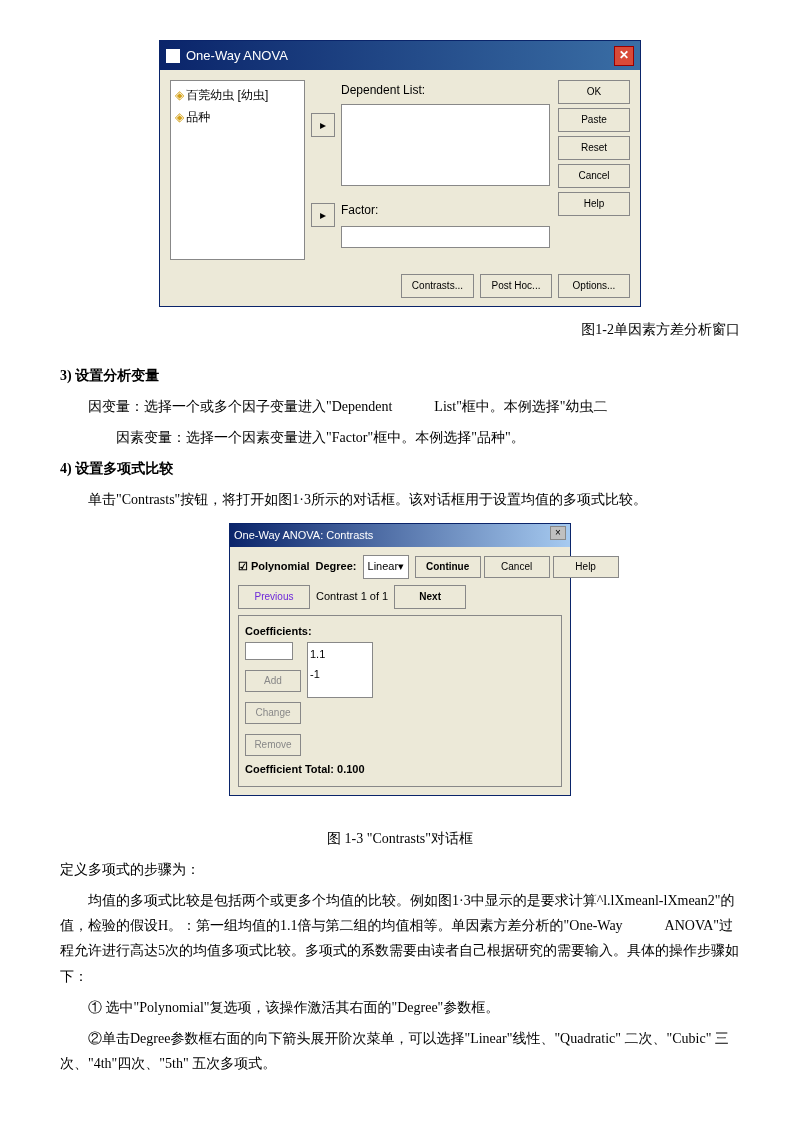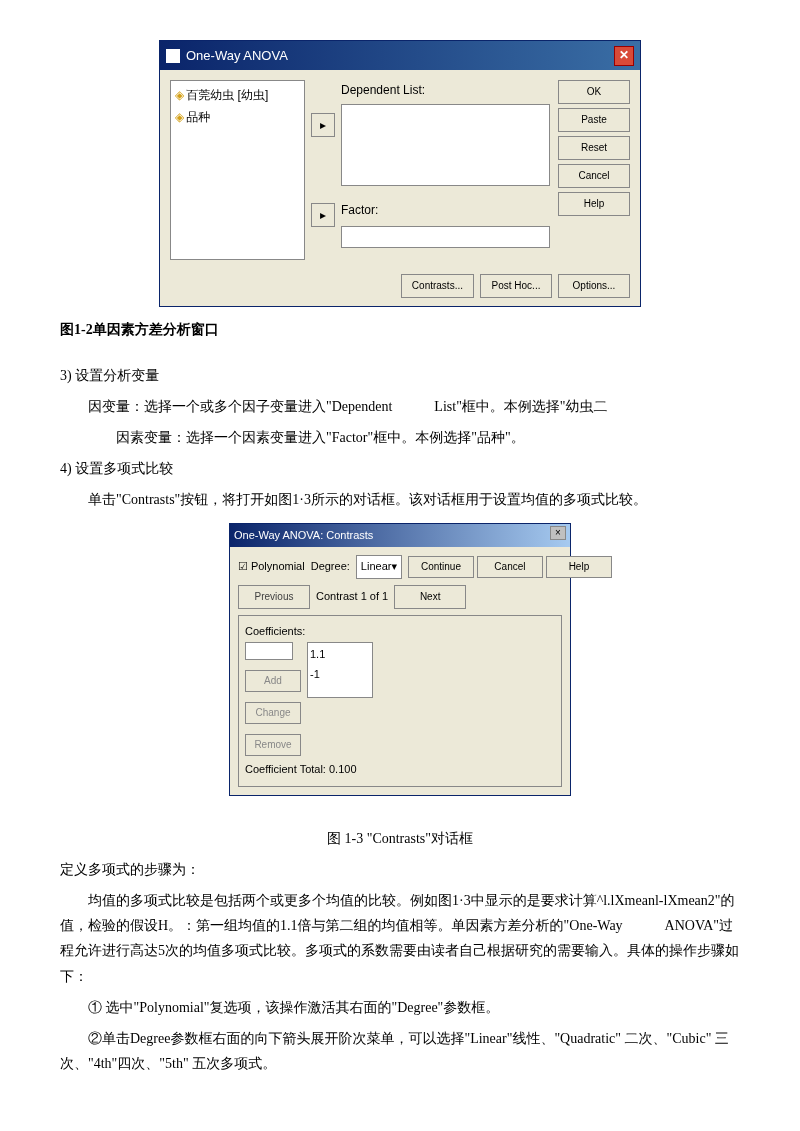--- a/index.html
+++ b/index.html
@@ -13,37 +13,37 @@
   .midcol { display:flex; flex-direction:column; justify-content:space-around; padding:0 6px; }
   .arrowbtn { width:22px; height:22px; border:1px solid #888; background:#ece9d8; display:flex; align-items:center; justify-content:center; }
   .fieldcol { flex:1; }
   .lbl { margin-bottom:2px; }
   .txtbox { background:white; border:1px solid #888; }
   .deplist { height:80px; }
   .factor { height:20px; margin-top:4px; }
   .btncol { display:flex; flex-direction:column; gap:4px; margin-left:8px; }
   .btn { border:1px solid #888; background:#ece9d8; padding:2px 10px; font-size:10px; text-align:center; min-width:50px; }
   .bottomrow { display:flex; gap:6px; justify-content:flex-end; padding:4px 10px 8px 10px; font-family:Tahoma,sans-serif; font-size:12px; }
-  .caption { text-align:left; font-weight:bold; margin-bottom:20px; }
+  .caption { text-align:right; font-weight:normal; margin-bottom:20px; }
   .dialog2 { width:340px; margin:10px auto; border:1px solid #0a246a; background:#ece9d8; font-family:Tahoma,sans-serif; font-size:11px; }
   .tb2 { background:linear-gradient(to right,#0a246a,#a6caf0); color:white; padding:2px 4px; display:flex; }
   .tb2 .x { margin-left:auto; width:14px; height:12px; background:#c0c0c0; color:black; font-size:10px; display:flex; align-items:center; justify-content:center; border:1px solid #888; }
   .d2body { padding:8px; }
   .d2row { display:flex; align-items:center; gap:6px; margin-bottom:6px; }
   .chk::before { content:"☑"; margin-right:3px; }
   .select { border:1px solid #888; background:white; padding:1px 4px; width:70px; display:flex; }
   .select span { margin-left:auto; }
   .d2btncol { margin-left:auto; display:flex; flex-direction:row; gap:3px; }
   .d2btncol .btn { min-width:52px; padding:1px 6px; }
   .coeffbox { border:1px solid #888; padding:6px; margin-top:6px; }
   .coeffrow { display:flex; gap:6px; }
   .coeffbtns { display:flex; flex-direction:column; gap:10px; }
   .coeffbtns .btn { min-width:46px; padding:1px 4px; color:#888; }
   .coefflist { background:white; border:1px solid #888; width:60px; height:50px; padding:2px; }
-  .bold { font-weight:normal; }
+  .bold { font-weight:bold; }
   p { margin:6px 0; text-indent:0; }
   p.ind { text-indent:2em; }
 </style>
 </head>
 <body>
 
 <div class="dialog1">
   <div class="titlebar">
     <div class="sys"></div>
     <span>One-Way ANOVA</span>
@@ -101,21 +101,21 @@
         <span>Linear</span>
         <span>▾</span>
       </div>
       <div class="d2btncol">
         <div class="btn bold">Continue</div>
         <div class="btn">Cancel</div>
         <div class="btn">Help</div>
       </div>
     </div>
     <div class="d2row">
-      <div class="btn" style="color:#404040">Previous</div>
+      <div class="btn" style="color:#6d28d9">Previous</div>
       <span>Contrast 1 of 1</span>
       <div class="btn bold">Next</div>
     </div>
     <div class="coeffbox">
       <div class="bold">Coefficients:</div>
       <div class="coeffrow">
         <div class="coeffbtns">
           <div class="txtbox" style="height:16px;width:46px"></div>
           <div class="btn">Add</div>
           <div class="btn">Change</div>

